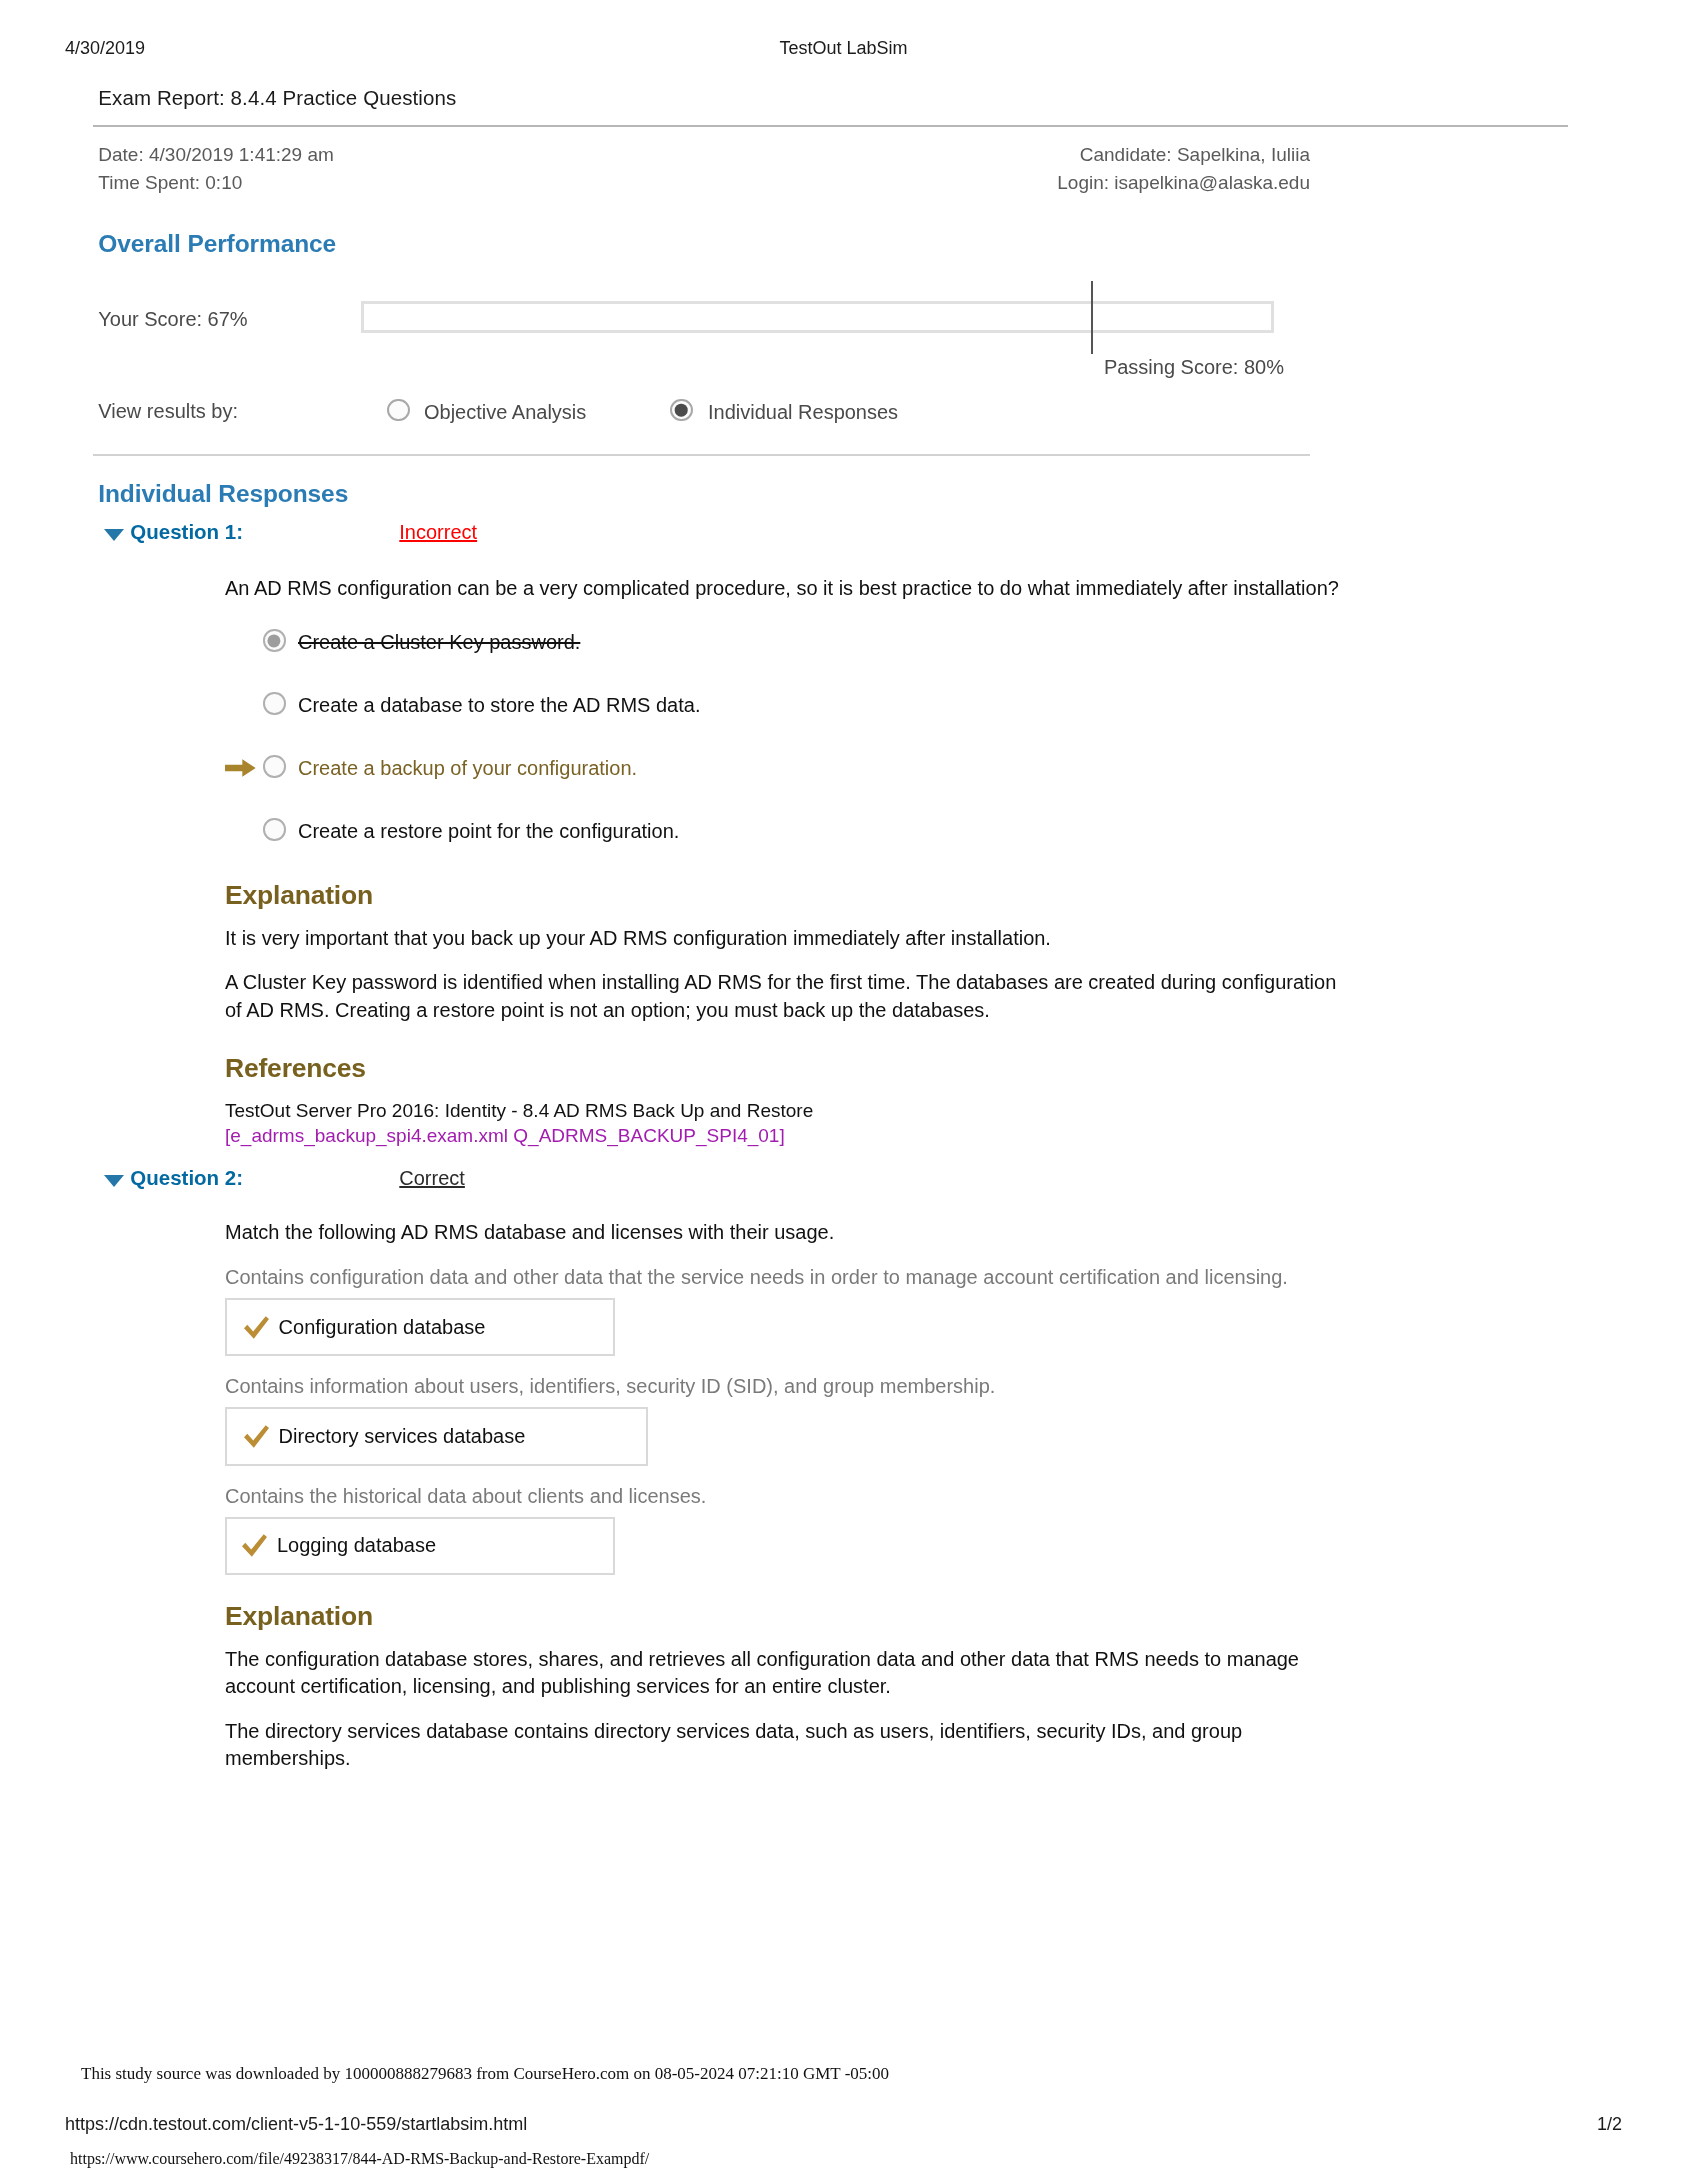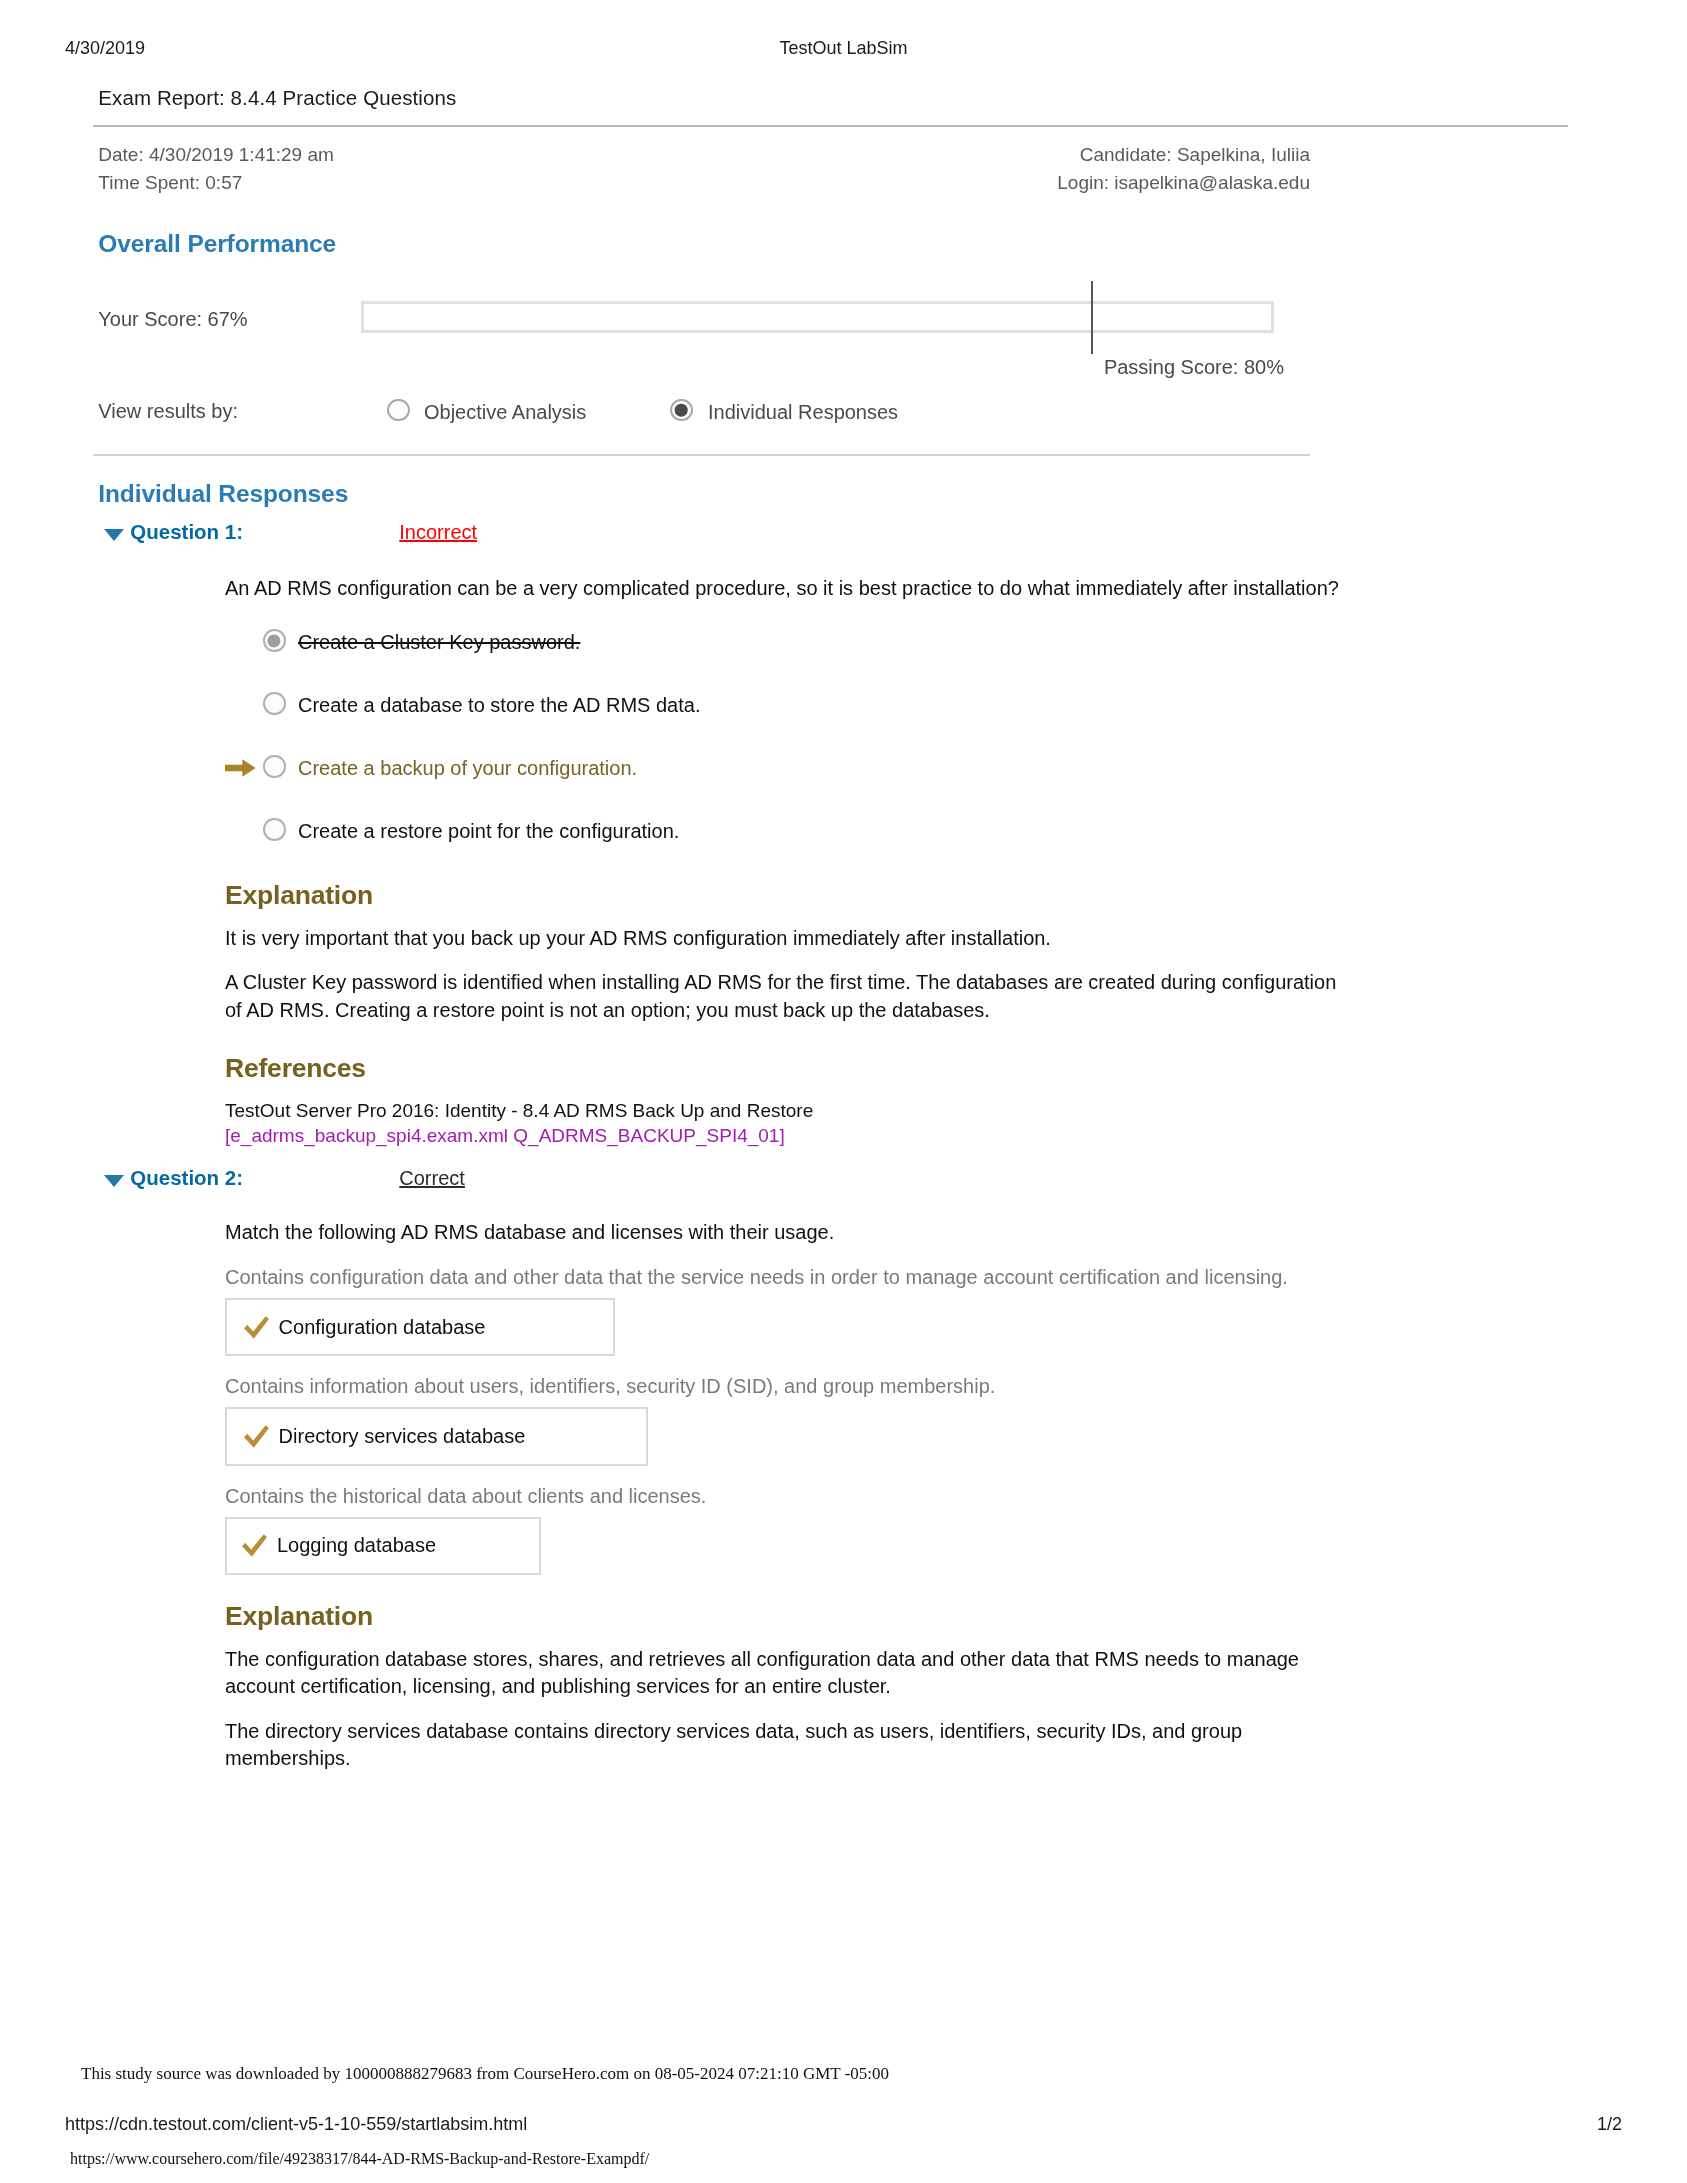--- a/index.html
+++ b/index.html
@@ -394,21 +394,21 @@
   </div>
 
   <div class="content">
 
     <div class="exam-title">Exam Report: 8.4.4 Practice Questions</div>
     <div class="hr-top"></div>
 
     <div class="meta">
       <div class="meta-left">
         <div>Date: 4/30/2019 1:41:29 am</div>
-        <div>Time Spent: 0:57</div>
+        <div>Time Spent: 0:10</div>
       </div>
       <div class="meta-right">
         <div>Candidate: Sapelkina, Iuliia</div>
         <div>Login: isapelkina@alaska.edu</div>
       </div>
     </div>
 
     <div class="sec-head">Overall Performance</div>
 
     <div class="score-wrap">
@@ -511,21 +511,21 @@
                 <svg width="29" height="25" viewBox="0 0 44 38">
                   <path d="M3 20 L8 15 L17 25 L36 2 L41 6 L18 36 Z" fill="#bb8e35"></path>
                 </svg>
               </span>
               <span class="match-text">Directory services database</span>
             </div>
           </div>
 
           <div>
             <p class="match-prompt">Contains the historical data about clients and licenses.</p>
-            <div class="match-box" style="width:316px;padding-left:13px;">
+            <div class="match-box" style="width:390px;padding-left:13px;">
               <span class="check">
                 <svg width="29" height="25" viewBox="0 0 44 38">
                   <path d="M3 20 L8 15 L17 25 L36 2 L41 6 L18 36 Z" fill="#bb8e35"></path>
                 </svg>
               </span>
               <span class="match-text">Logging database</span>
             </div>
           </div>
 
         </div>

